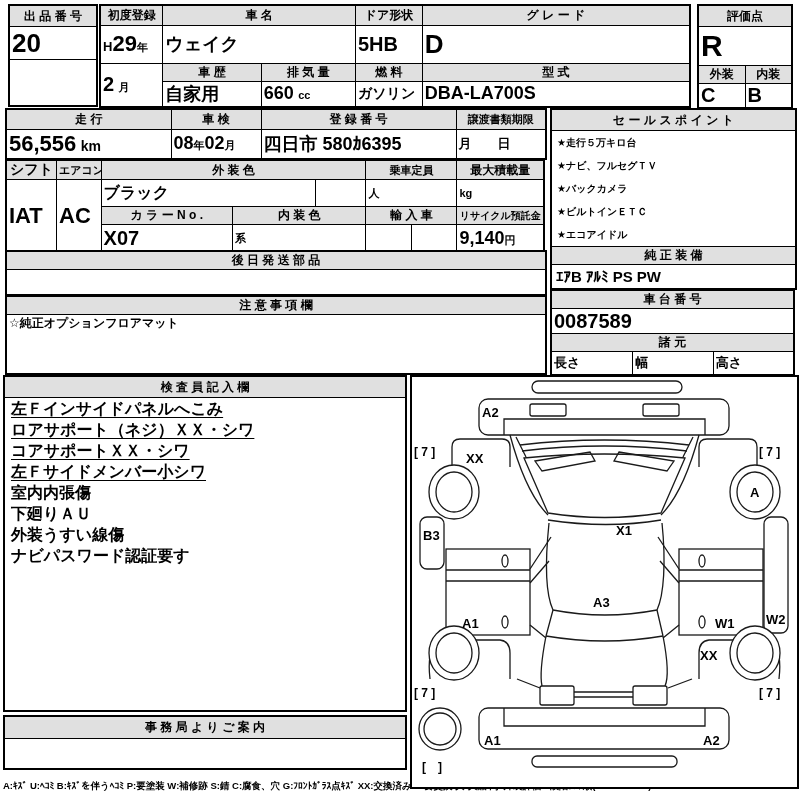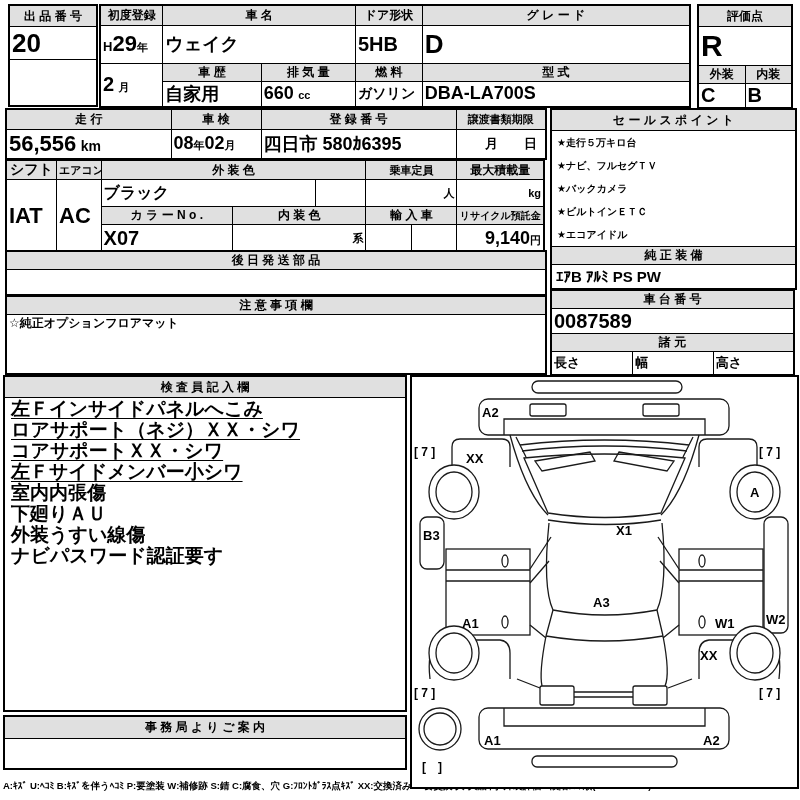--- a/index.html
+++ b/index.html
@@ -4,26 +4,26 @@
 <style>
   html,body{margin:0;padding:0;background:#fff;}
   .sheet{position:relative;width:800px;height:800px;background:#fff;overflow:hidden;
          font-family:"Liberation Sans","DejaVu Sans",sans-serif;color:#000;}
   table.t{position:absolute;border-collapse:collapse;table-layout:fixed;border:2px solid #000;}
   table.t td{border:1px solid #000;padding:0 2px;overflow:hidden;white-space:nowrap;vertical-align:middle;}
   .hd{background:#e0e0e0;font-size:12px;font-weight:bold;text-align:center;}
   .hd10{background:#e0e0e0;font-size:10px;font-weight:bold;text-align:center;}
   .v{font-weight:bold;}
   .u{font-size:11px;font-weight:bold;}
-  .tr{text-align:right;} .tl{text-align:left;} .vb{vertical-align:bottom;}
+  .tr{} .tl{text-align:left;} .vb{vertical-align:bottom;}
   .f13{font-size:13px;} .f14{font-size:14px;} .f15{font-size:15px;} .f16{font-size:16px;}
   .f18{font-size:18px;} .f20{font-size:20px;} .f22{font-size:22px;} .f26{font-size:26px;} .f30{font-size:30px;}
   .eh{font-size:13px;font-weight:bold;}
   .pane{position:absolute;border:2px solid #000;background:#fff;}
-  .insp-line{font-size:19px;font-weight:bold;line-height:21px;padding-left:4px;}
+  .insp-line{font-size:16px;font-weight:bold;line-height:21px;padding-left:4px;}
   .insp-line.ul{text-decoration:underline;text-underline-offset:3px;}
   .sp-line{font-size:10px;font-weight:bold;line-height:23px;padding-left:3px;}
   .note-line{font-size:12px;font-weight:bold;padding:2px 0 0 4px;}
   .legend{position:absolute;left:3px;top:780px;width:794px;font-size:9.5px;font-weight:bold;white-space:nowrap;}
   svg text{font-family:"Liberation Sans","DejaVu Sans",sans-serif;}
 </style>
 </head>
 <body>
 
 <div class="sheet">

